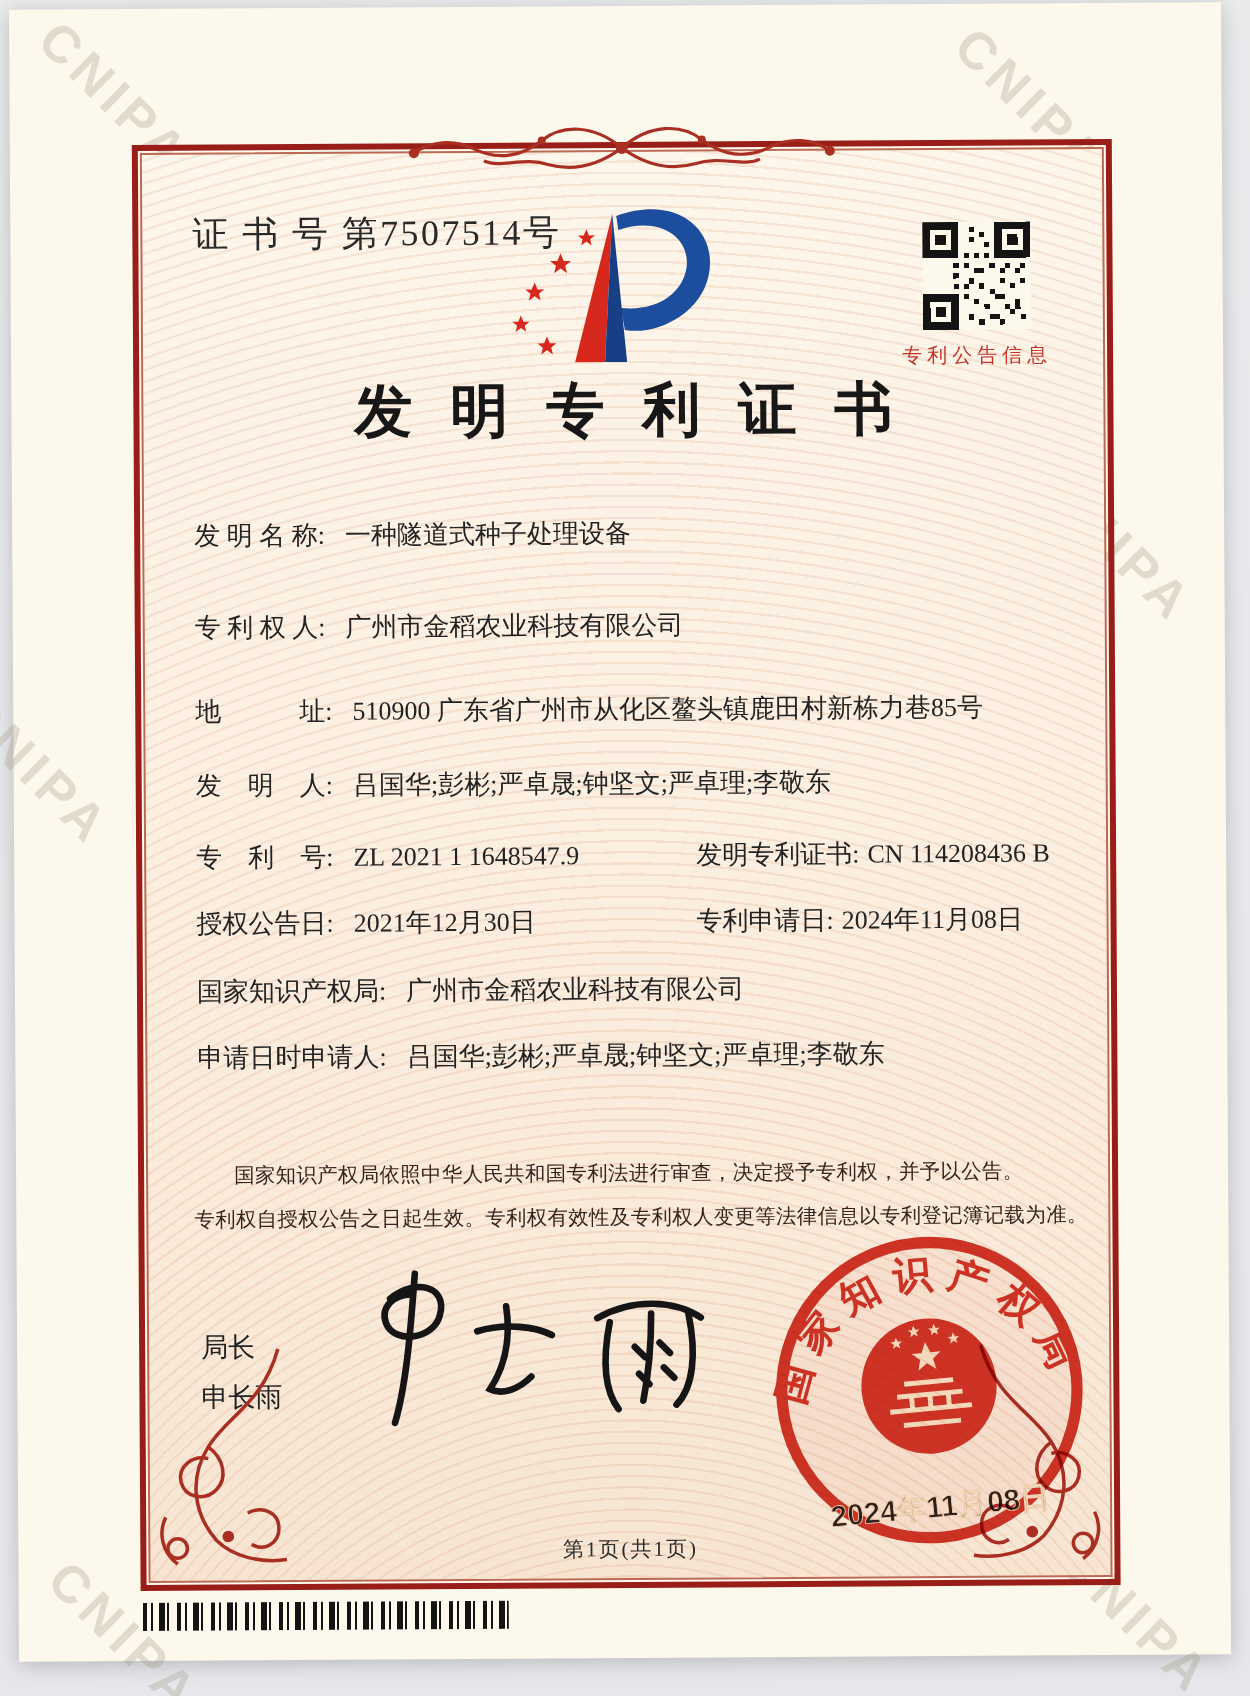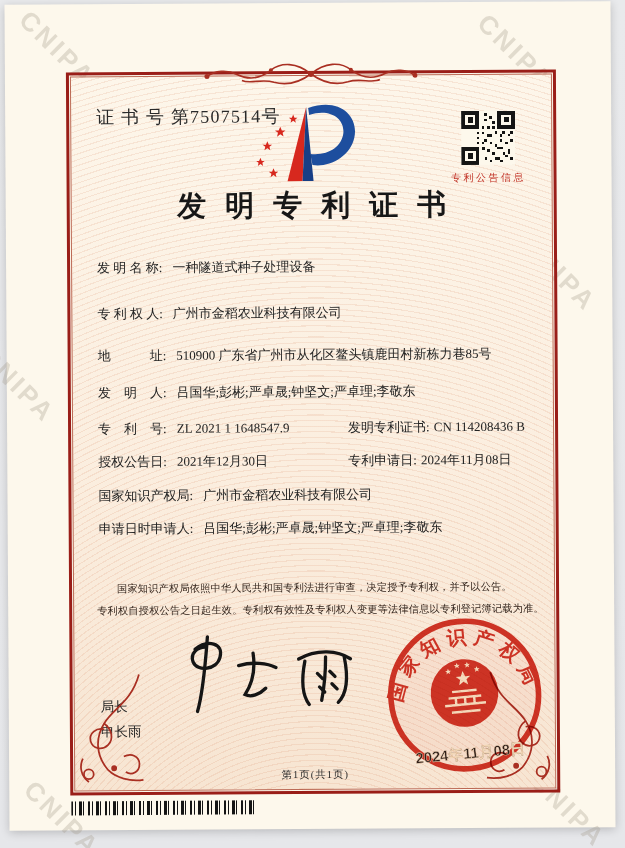--- a/index.html
+++ b/index.html
@@ -34,21 +34,21 @@
     white-space:nowrap;}
   .row .val{margin-left:10px;}
   .row .pair2{position:absolute;left:250px;top:0;}
   .row .pair2 .val{margin-left:4px;}
   .legal{position:absolute;left:25px;right:20px;top:503px;font-size:10.2px;
     line-height:22px;color:#33251d;letter-spacing:.2px;}
   .legal div{white-space:nowrap;}
   .legal .l1{text-indent:20px;}
   .director{position:absolute;left:28px;top:586px;
     font-family:"Liberation Sans",sans-serif;font-size:13.5px;color:#222;
-    line-height:25px;margin-top:33px;}
+    line-height:25px;}
   .sig{position:absolute;left:92px;top:556px;}
   .seal{position:absolute;left:310px;top:540px;width:164px;height:164px;
     opacity:.94;z-index:5;mix-blend-mode:multiply;}
   .page{position:absolute;left:0;right:0;top:694px;text-align:center;
     font-size:10.5px;color:#2c2c2c;letter-spacing:1px;}
   .orn-top{position:absolute;top:-17px;left:50%;transform:translateX(-50%);}
   .orn-bl{position:absolute;left:2px;bottom:2px;}
   .orn-br{position:absolute;right:2px;bottom:2px;transform:scaleX(-1);}
   .barcode{position:absolute;left:62px;top:797px;width:183px;height:14px;
     background:repeating-linear-gradient(90deg,

